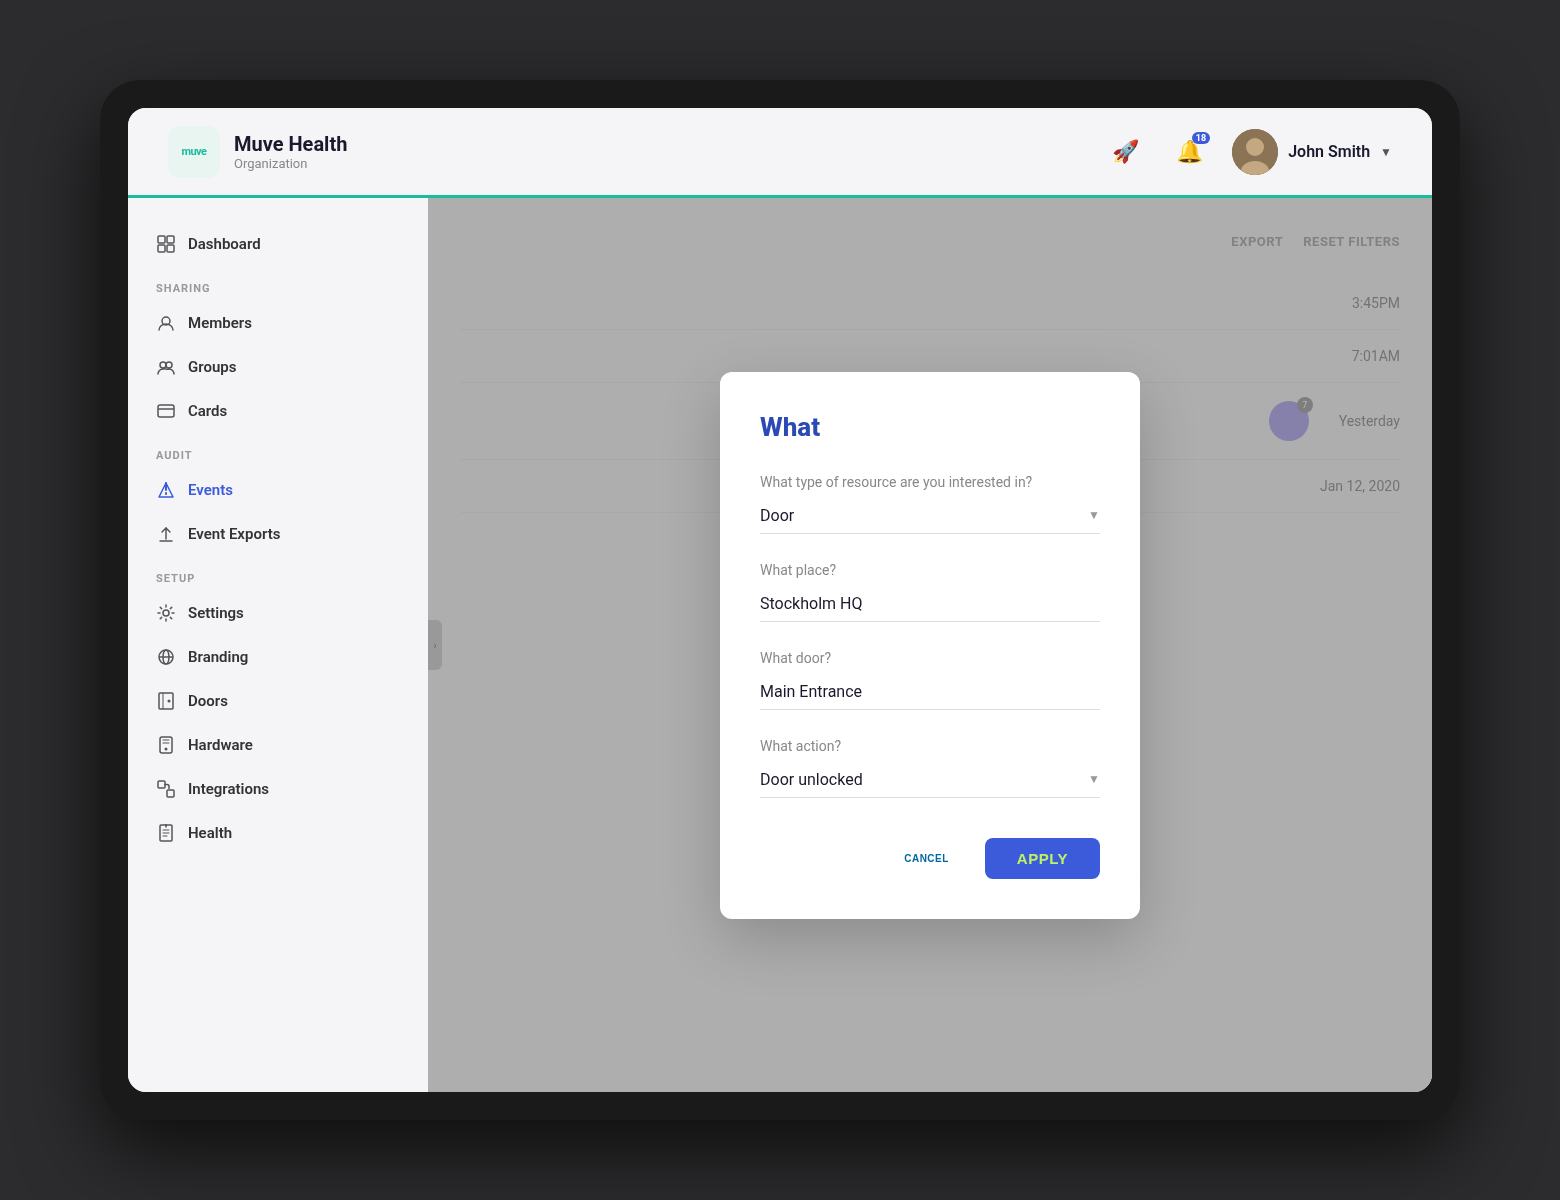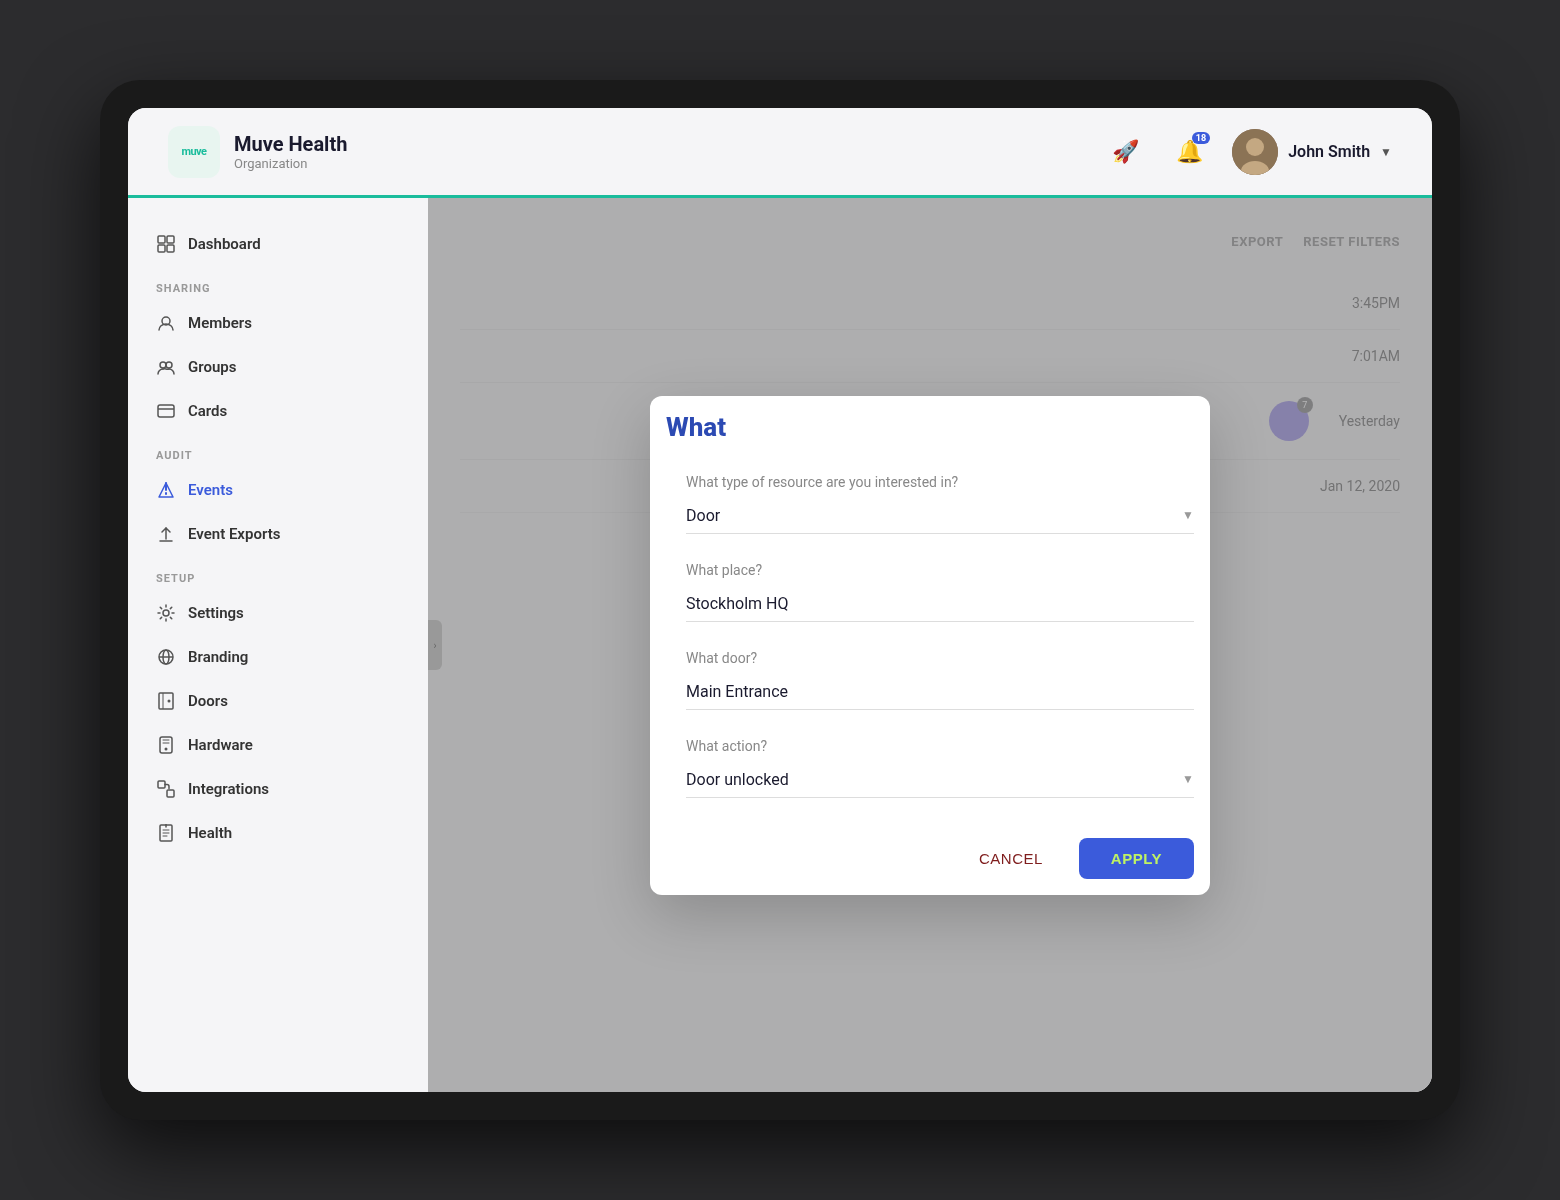--- a/index.html
+++ b/index.html
@@ -250,35 +250,34 @@
       background: rgba(0,0,0,0.25);
       display: flex;
       align-items: center;
       justify-content: center;
     }
 
     
     .modal {
       background: white;
       border-radius: 12px;
-      width: 560px;
-      padding: 16px;
+      width: 420px;
+      padding: 40px;
       box-shadow: 0 20px 60px rgba(0,0,0,0.2);
     }
 
     .modal-title {
       font-size: 26px;
       font-weight: 800;
       color: #2c4ab3;
       margin-bottom: 32px;
     }
 
     .form-group {
       margin-bottom: 28px;
-      margin-left: 20px;
     }
 
     .form-label {
       font-size: 14px;
       color: #888;
       margin-bottom: 8px;
       display: block;
     }
 
     .form-value {
@@ -300,23 +299,23 @@
       display: flex;
       justify-content: flex-end;
       gap: 16px;
       margin-top: 40px;
       align-items: center;
     }
 
     .btn-cancel {
       background: none;
       border: none;
-      font-size: 15px;
-      font-weight: 400;
-      color: #7f1d1d;
+      font-size: 10px;
+      font-weight: 700;
+      color: #0369a1;
       cursor: pointer;
       letter-spacing: 0.5px;
       padding: 12px 20px;
     }
 
     .btn-apply {
       background: #3b5bdb;
       color: #bef264;
       border: none;
       border-radius: 8px;

